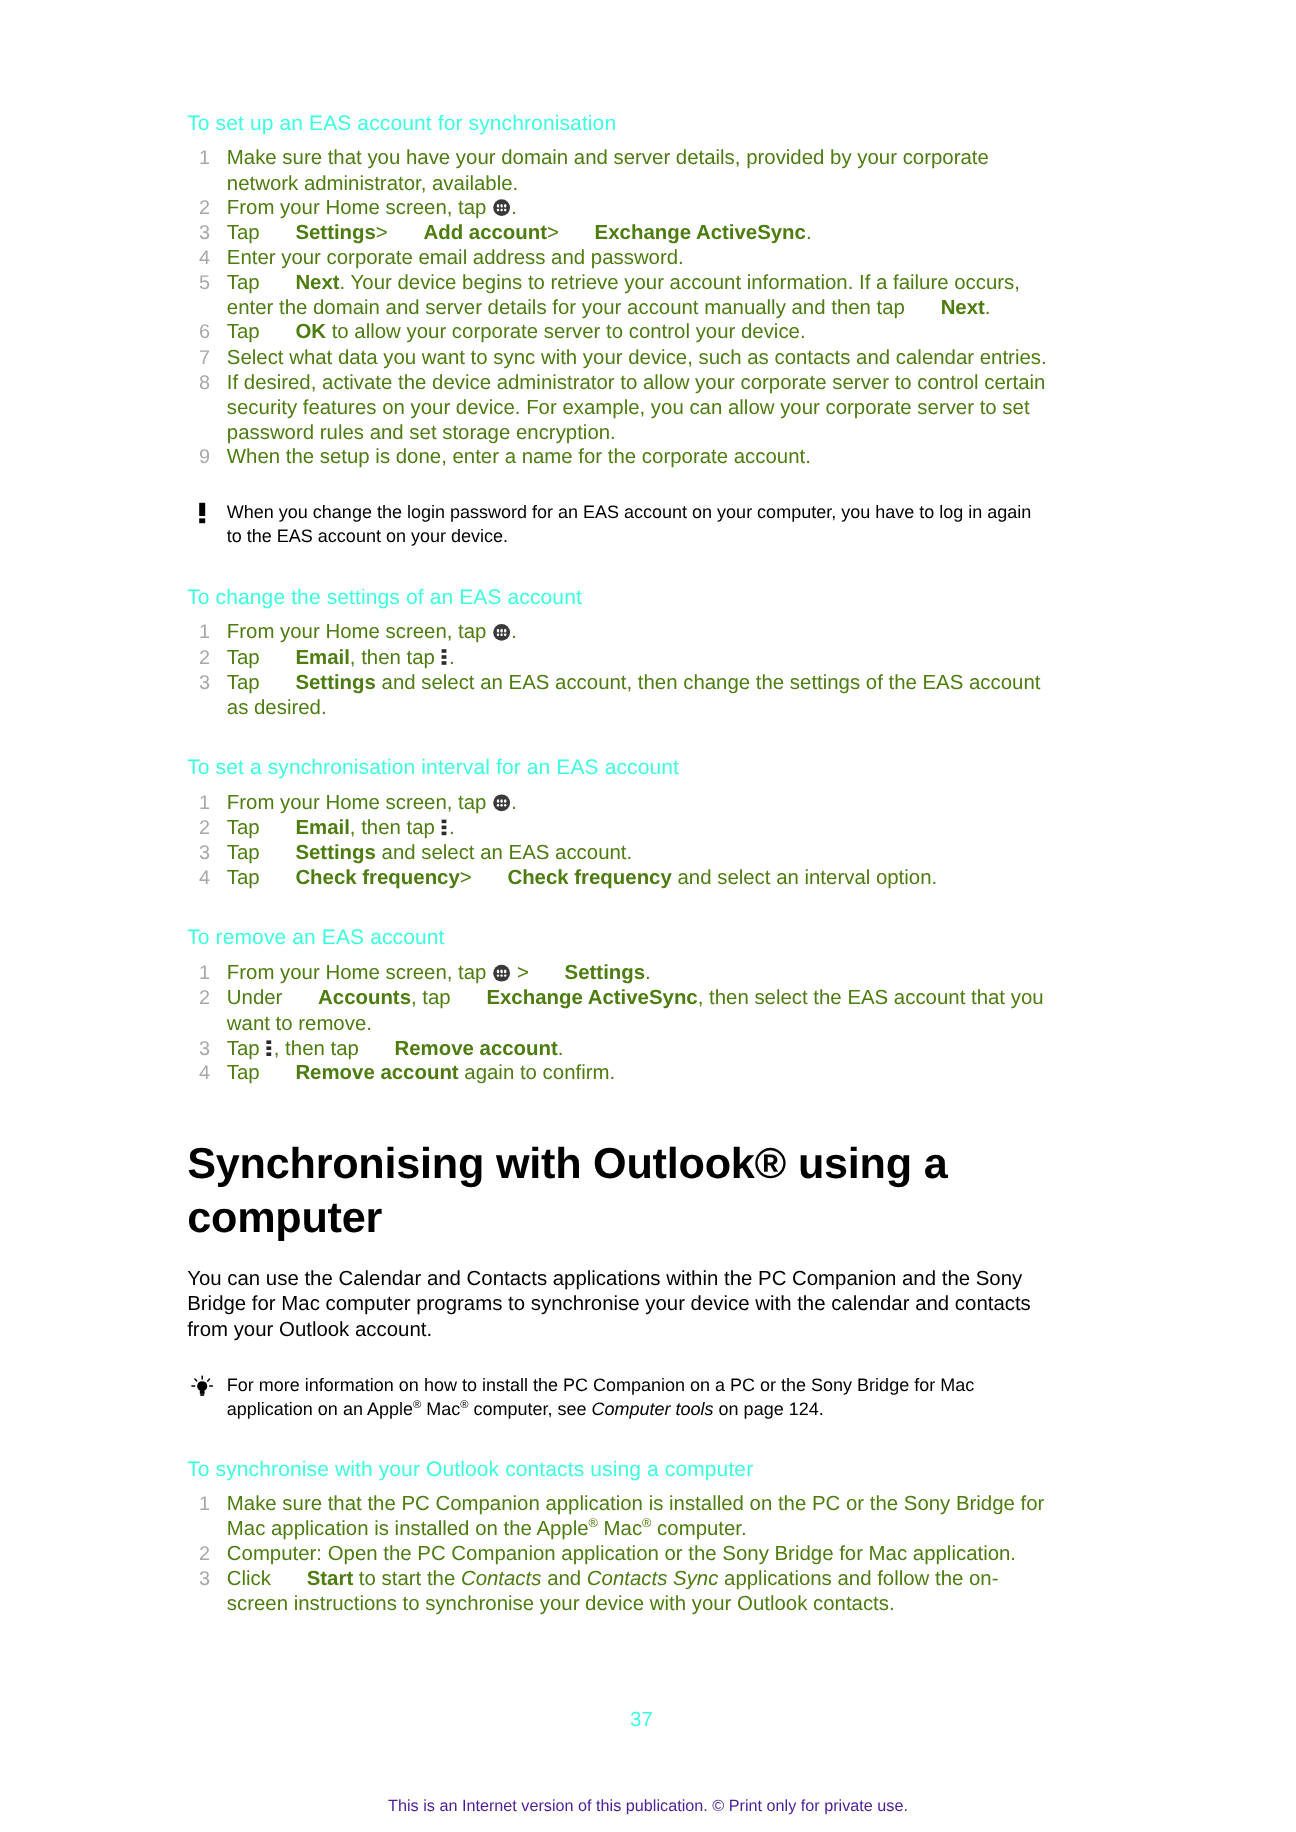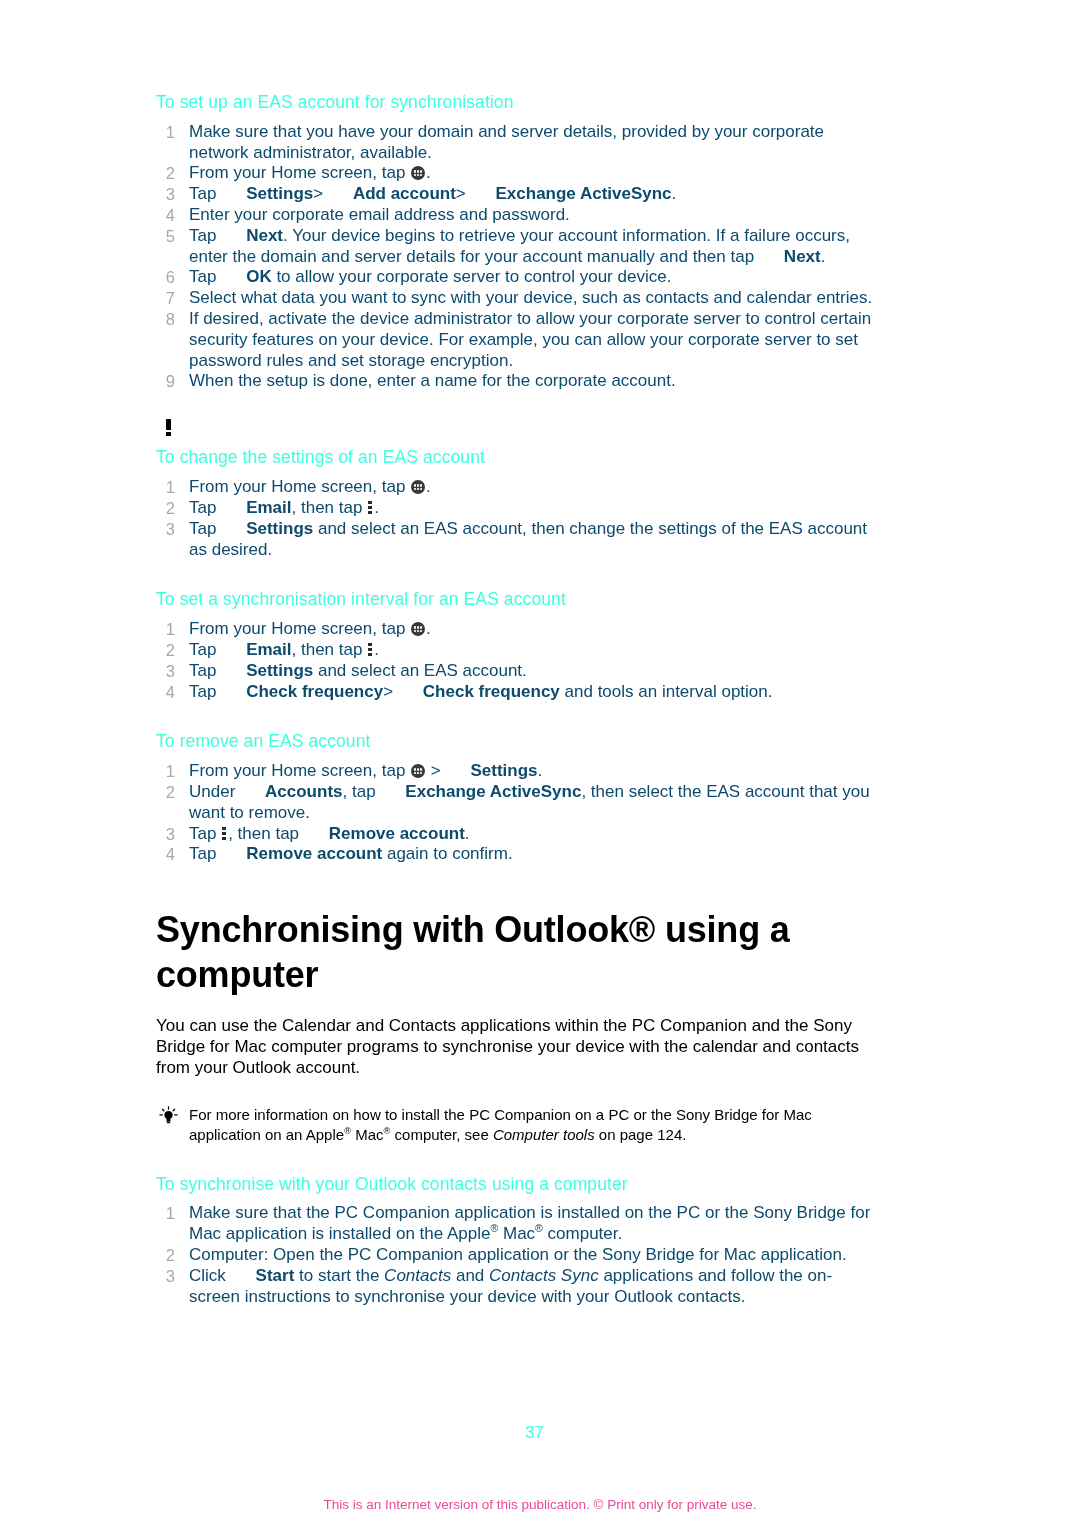--- a/index.html
+++ b/index.html
@@ -49,21 +49,21 @@
     padding: 0;
     list-style: none;
     counter-reset: stepnum;
   }
   ol.steps > li {
     position: relative;
     counter-increment: stepnum;
     padding-left: 33px;
     font-size: 17px;
     line-height: 20.8px;
-    color: #0c4a6e;
+    color: #4d7c0f;
     margin: 0;
   }
   ol.steps > li::before {
     content: counter(stepnum);
     position: absolute;
     left: 5px;
     top: 0;
     width: 14px;
     text-align: right;
     color: #a8a8a8;
@@ -190,21 +190,21 @@
     font-size: 17px;
     color: #3cffdf;
   }
   .footer-note {
     position: absolute;
     left: 0;
     right: 0;
     top: 1497px;
     text-align: center;
     font-size: 13.5px;
-    color: #ec4899;
+    color: #4c1d95;
   }
 </style>
 </head>
 <body>
 
 <div class="page">
   <div class="content">
 
     <h3 class="sub-heading">To set up an EAS account for synchronisation</h3>
 
@@ -252,20 +252,21 @@
         <span>When the setup is done, enter a name for the corporate account.</span>
       </li>
     </ol>
 
     <div class="gap-note"></div>
 
     <div class="note">
       <span class="note-icon">
           <span class="ico-exclaim"></span>
         </span>
+      <span>When you change the login password for an EAS account on your computer, you have to log in again to the EAS account on your device.</span>
     </div>
 
     <div class="gap-sec"></div>
 
     <h3 class="sub-heading">To change the settings of an EAS account</h3>
 
     <ol class="steps">
       <li>
         <span>From your Home screen, tap</span>
         <span class="ico-appdrawer"><span class="dotgrid">
@@ -312,21 +313,21 @@
       </li>
       <li>
         <span>Tap</span>
         <b>Settings</b>
         <span>and select an EAS account.</span>
       </li>
       <li>
         <span>Tap</span>
         <b>Check frequency</b><span>&gt;</span>
         <b>Check frequency</b>
-        <span>and tools an interval option.</span>
+        <span>and select an interval option.</span>
       </li>
     </ol>
 
     <div class="gap-sec"></div>
 
     <h3 class="sub-heading">To remove an EAS account</h3>
 
     <ol class="steps">
       <li>
         <span>From your Home screen, tap</span>

